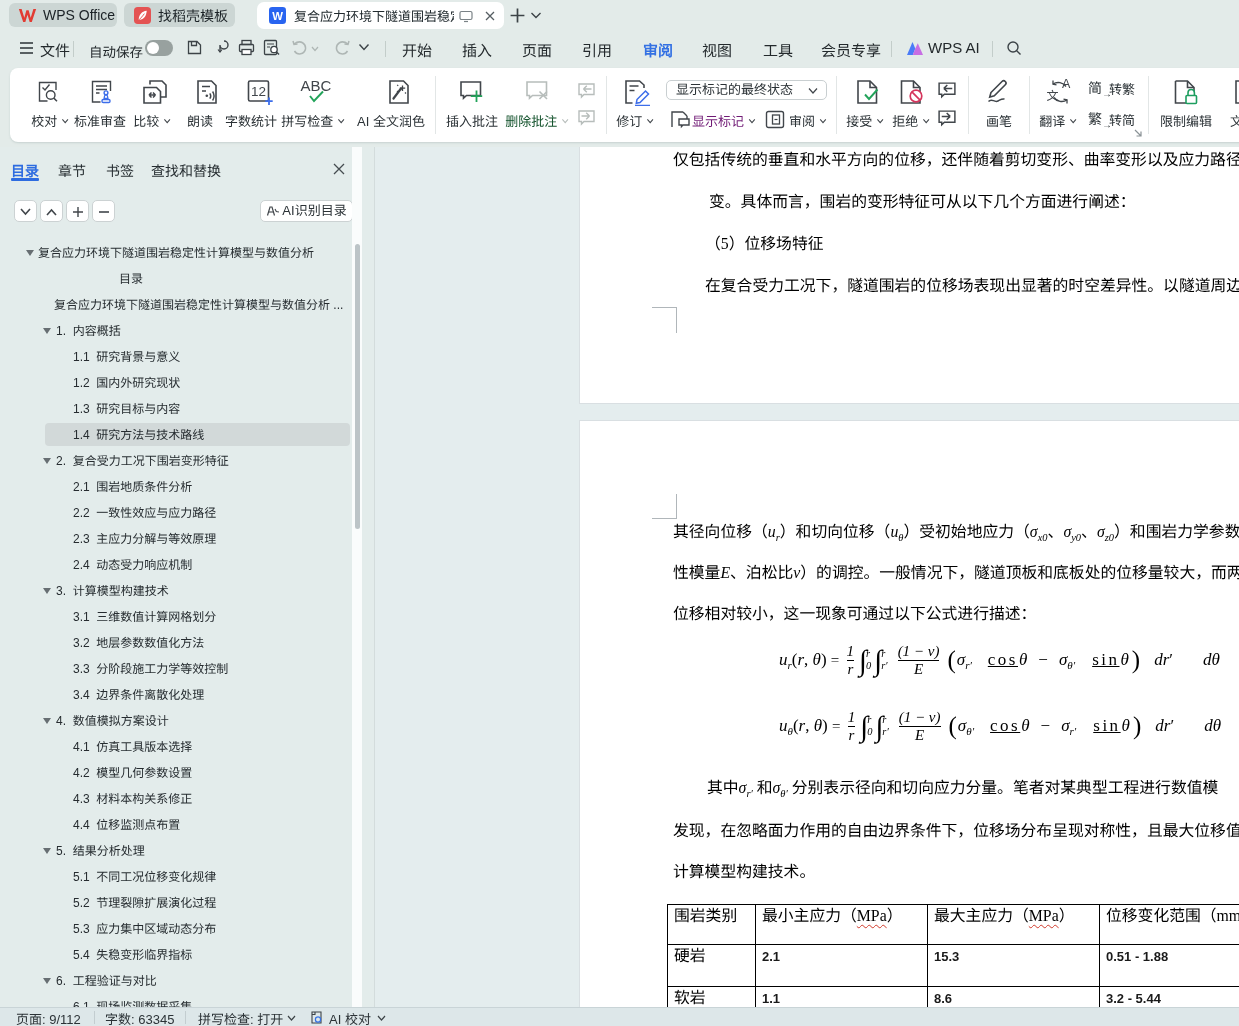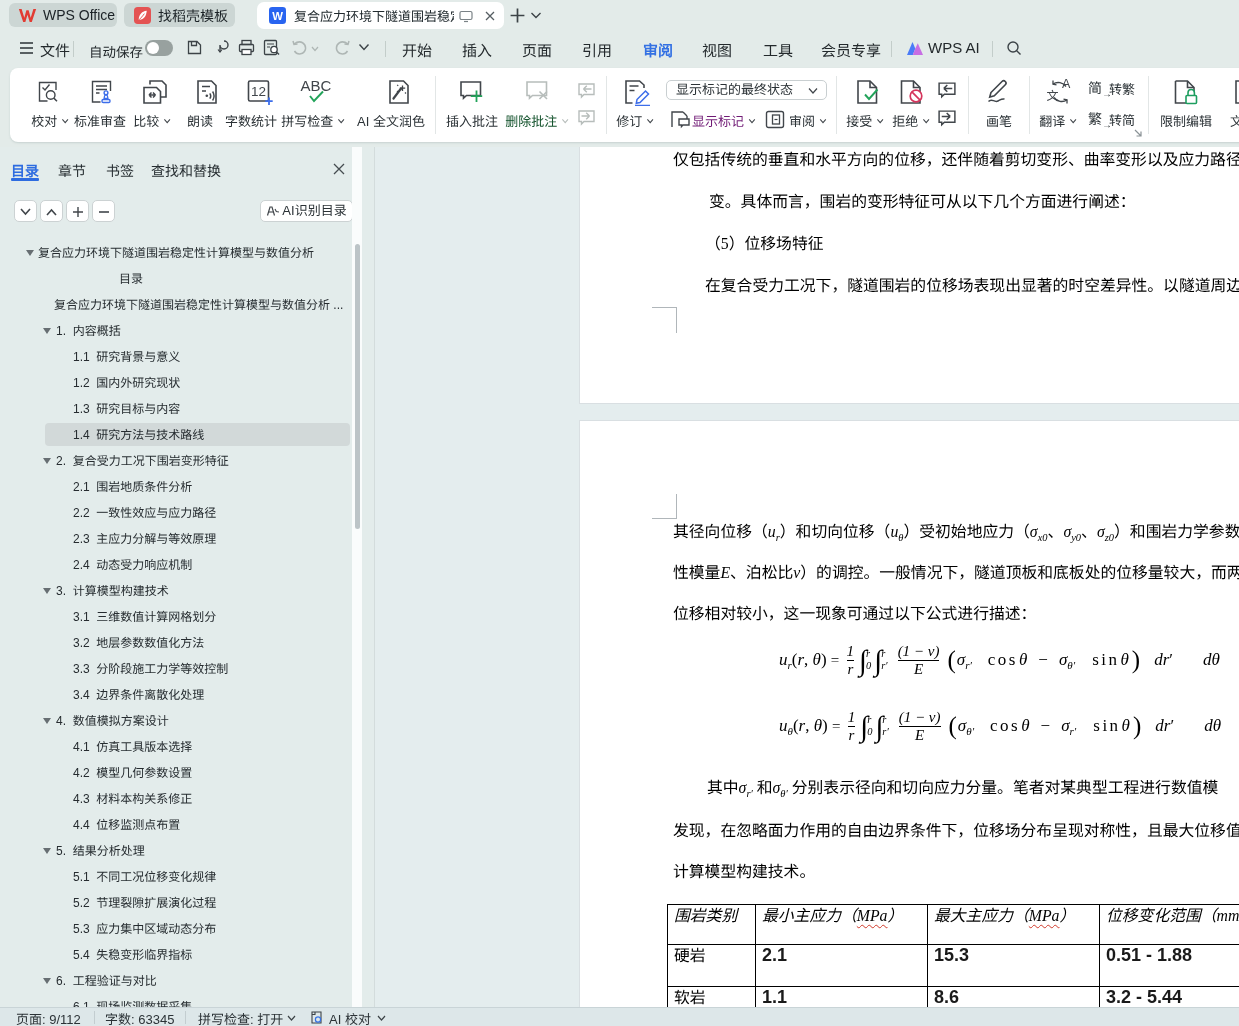--- a/index.html
+++ b/index.html
@@ -27,35 +27,35 @@
 .sbtab { position:absolute; top:13px; font-size:14px; color:#262d31; }
 .treerow { position:absolute; font-size:12px; color:#262c30; white-space:nowrap; height:22px; line-height:22px; }
 .tri { position:absolute; width:0; height:0; border-left:4.5px solid transparent; border-right:4.5px solid transparent; border-top:6px solid #676e72; top:8px; }
 
 #workspace { left:375px; top:147px; width:864px; height:860px; background:#e4edee; overflow:hidden; }
 .pageedge { position:absolute; background:#fff; border:1px solid #d9dfe2; }
 .doctext { position:absolute; font-family:"Liberation Serif",serif; font-size:15.8px; line-height:22px; color:#000; white-space:nowrap; }
 .doctext sub { font-size:10.5px; font-style:italic; }
 .serifit { font-family:"Liberation Serif",serif; font-style:italic; }
 .formula { font-family:"Liberation Serif",serif; font-size:17px; color:#000; white-space:nowrap; display:flex; align-items:center; }
-.trig { letter-spacing:2.5px; margin-right:1px; }
+.trig { letter-spacing:2.5px; margin-right:1px;text-decoration:underline; }
 .formula i { font-style:italic; }
 .frac { display:inline-flex; flex-direction:column; align-items:center; font-size:15px; line-height:1.1; margin:0 2px; }
 .frac .bar { width:100%; height:1.4px; background:#000; }
 .int { font-size:29px; font-style:normal; display:inline-flex; align-items:center; margin-left:3px; }
 .int .lim { display:inline-flex; flex-direction:column; font-size:10.5px; line-height:1.15; font-style:italic; margin-left:-1px; }
 .int .lim sup, .int .lim sub { font-size:10.5px; }
 .bigp { font-size:25px; font-weight:400; margin:0 1px; }
 .formula sub, .formula sup { font-size:11px; }
 #dtable { border-collapse:collapse; table-layout:fixed; width:677px; font-family:"Liberation Serif",serif; font-size:15.8px; color:#000; }
 #dtable td { border:1.5px solid #000; vertical-align:top; padding:0 0 0 6px; line-height:19px; height:42px; white-space:nowrap; overflow:hidden; }
 #dtable td { padding-top:1px; }
-#dtable tr:first-child td { height:40px;font-style:italic; }
+#dtable tr:first-child td { height:40px; }
 #dtable tr:last-child td { height:42px; }
-.num { font-family:"Liberation Sans",sans-serif; font-size:18px; font-weight:600; color:#1a1a1a; }
+.num { font-family:"Liberation Sans",sans-serif; font-size:13px; font-weight:600; color:#1a1a1a; }
 .sqg { text-decoration:underline wavy #d03a2b 1px; text-underline-offset:3px;text-align:center; }
 
 #statusbar { left:0; top:1007px; width:1239px; height:19px; background:#dde7e9; border-top:1px solid #c9d4d7; font-size:13px; color:#2b3236; }
 .ssep { position:absolute; top:3px; width:1px; height:13px; background:#c3cdd0; }
 svg { display:block; }
 </style>
 </head>
 <body>
 <div id="titlebar" class="abs">
   <div class="tab abs" style="left:9px; width:108px; padding-left:9px; gap:6px;">

